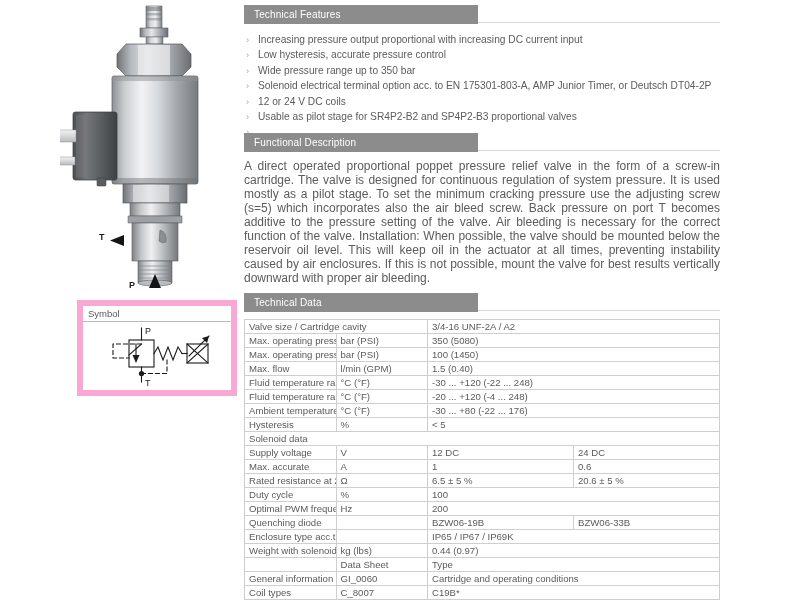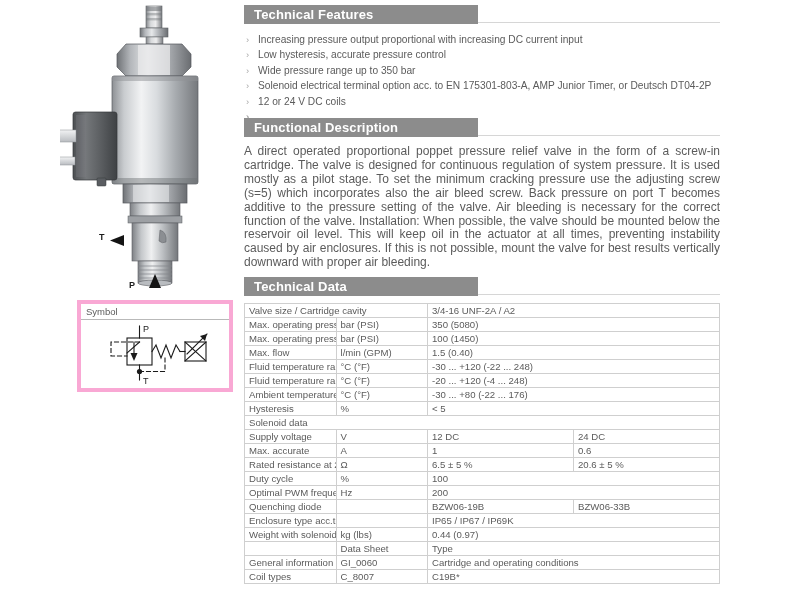--- a/index.html
+++ b/index.html
@@ -13,38 +13,38 @@
   }
   .page{position:relative;width:800px;height:600px;}
 
   
   .left-col{position:absolute;left:0;top:0;width:240px;height:600px;}
 
   .product-photo{position:absolute;left:60px;top:2px;width:190px;height:288px;}
 
   .symbol-box{
     position:absolute;left:77px;top:300px;width:148px;height:84px;
-    border:4px solid #f9a8d4;background:#fff;
+    border:6px solid #f9a8d4;background:#fff;
   }
   .symbol-title{
     font-size:9.5px;color:#5b5b5b;padding:2px 0 2px 5px;
     border-bottom:1px solid #b9b9b9;line-height:11px;
   }
   .symbol-art{width:100%;height:66px;}
 
   
   .right-col{position:absolute;left:244px;top:0;width:476px;}
 
   .sec-head{position:relative;height:19px;margin-bottom:0;}
   .sec-head .bar{
     position:absolute;left:0;top:0;height:19px;width:234px;
     background:#8c8c8c;
   }
   .sec-head .bar span{
-    display:block;color:#ffffff;font-size:13px;font-weight:bold;
+    display:block;color:#ffffff;font-size:10px;font-weight:normal;
     line-height:19px;padding-left:10px;letter-spacing:.15px;
   }
   .sec-head .rule{
     position:absolute;left:234px;top:17px;right:0;height:1px;background:#d6d6d6;
   }
 
   
   .features{margin:0;padding:0;list-style:none;}
   .features li{
     position:relative;padding-left:14px;font-size:10.2px;line-height:15.4px;
@@ -223,21 +223,21 @@
       </div>
       <div class="rule"></div>
     </div>
 
     <ul class="features" style="margin-top:8px;">
       <li><span class="chev">›</span><span>Increasing pressure output proportional with increasing DC current input</span></li>
       <li><span class="chev">›</span><span>Low hysteresis, accurate pressure control</span></li>
       <li><span class="chev">›</span><span>Wide pressure range up to 350 bar</span></li>
       <li><span class="chev">›</span><span>Solenoid electrical terminal option acc. to EN 175301-803-A, AMP Junior Timer, or Deutsch DT04-2P</span></li>
       <li><span class="chev">›</span><span>12 or 24 V DC coils</span></li>
-      <li><span class="chev">›</span></li>
+      <li><span class="chev">›</span><span>Usable as pilot stage for SR4P2-B2 and SP4P2-B3 proportional valves</span></li>
       <li><span class="chev">›</span></li>
     </ul>
 
     <div class="sec-head" style="margin-top:9px;">
       <div class="bar">
         <span>Functional Description</span>
       </div>
       <div class="rule"></div>
     </div>
 

